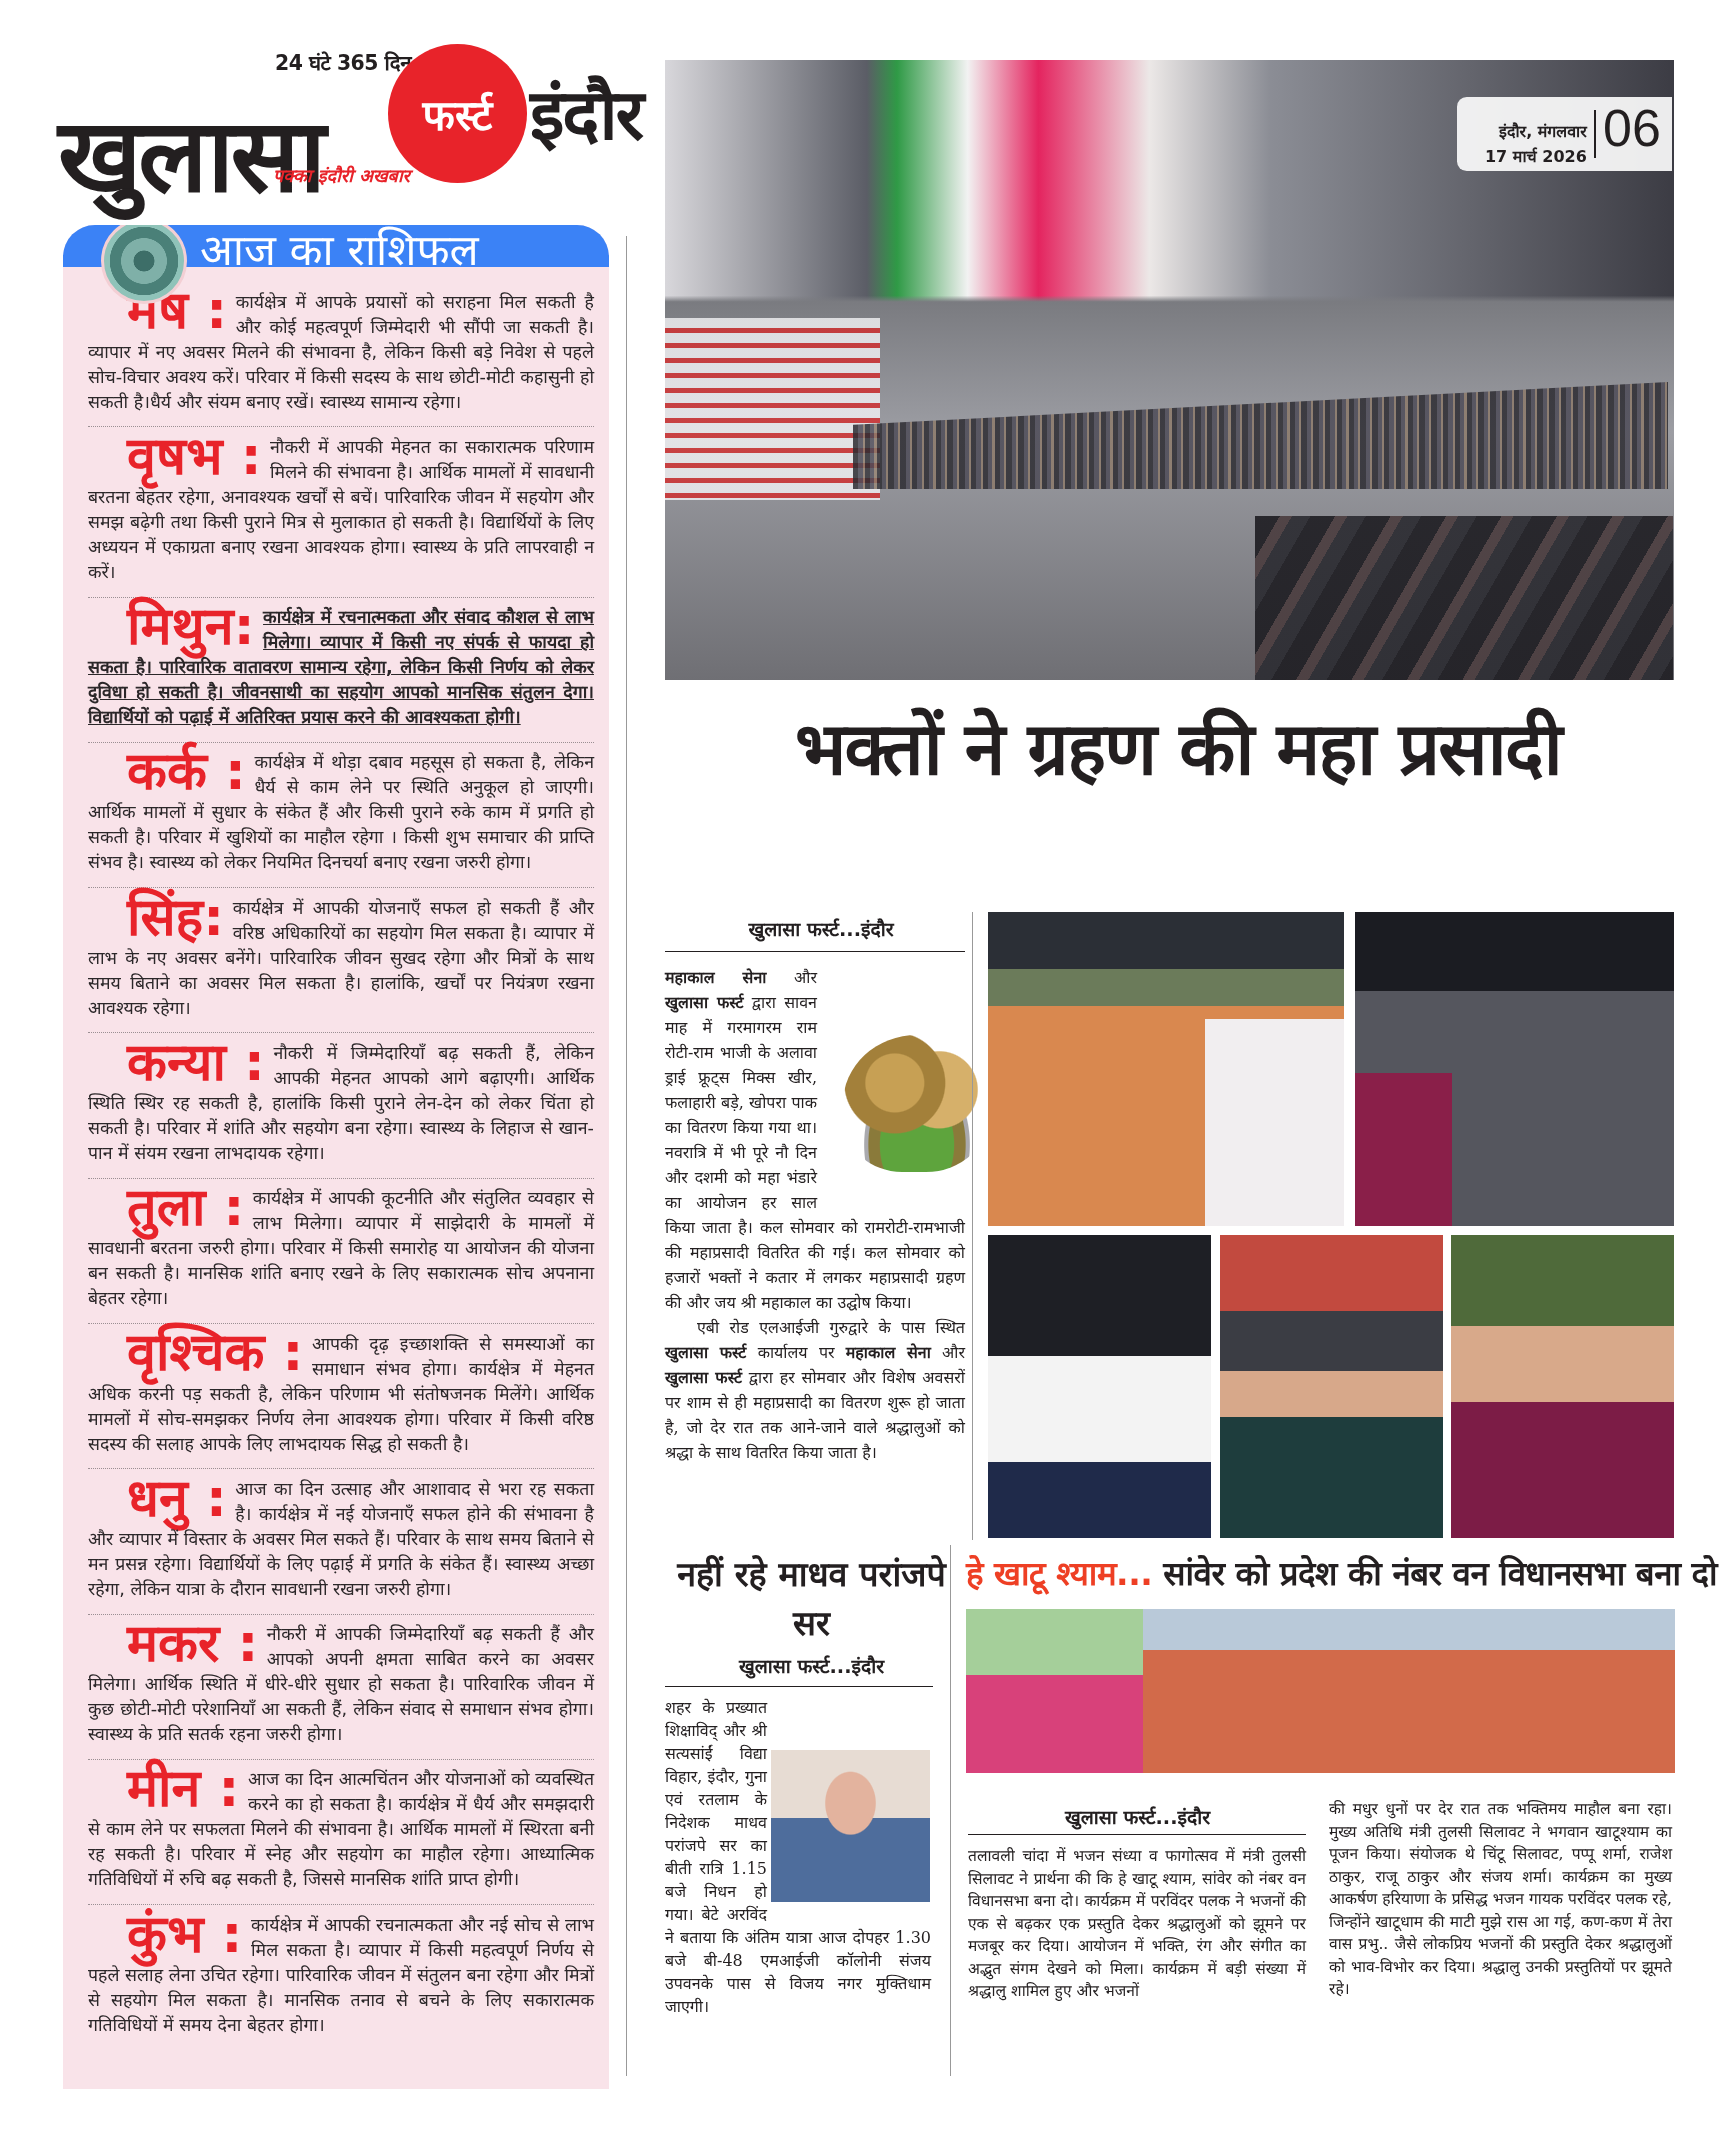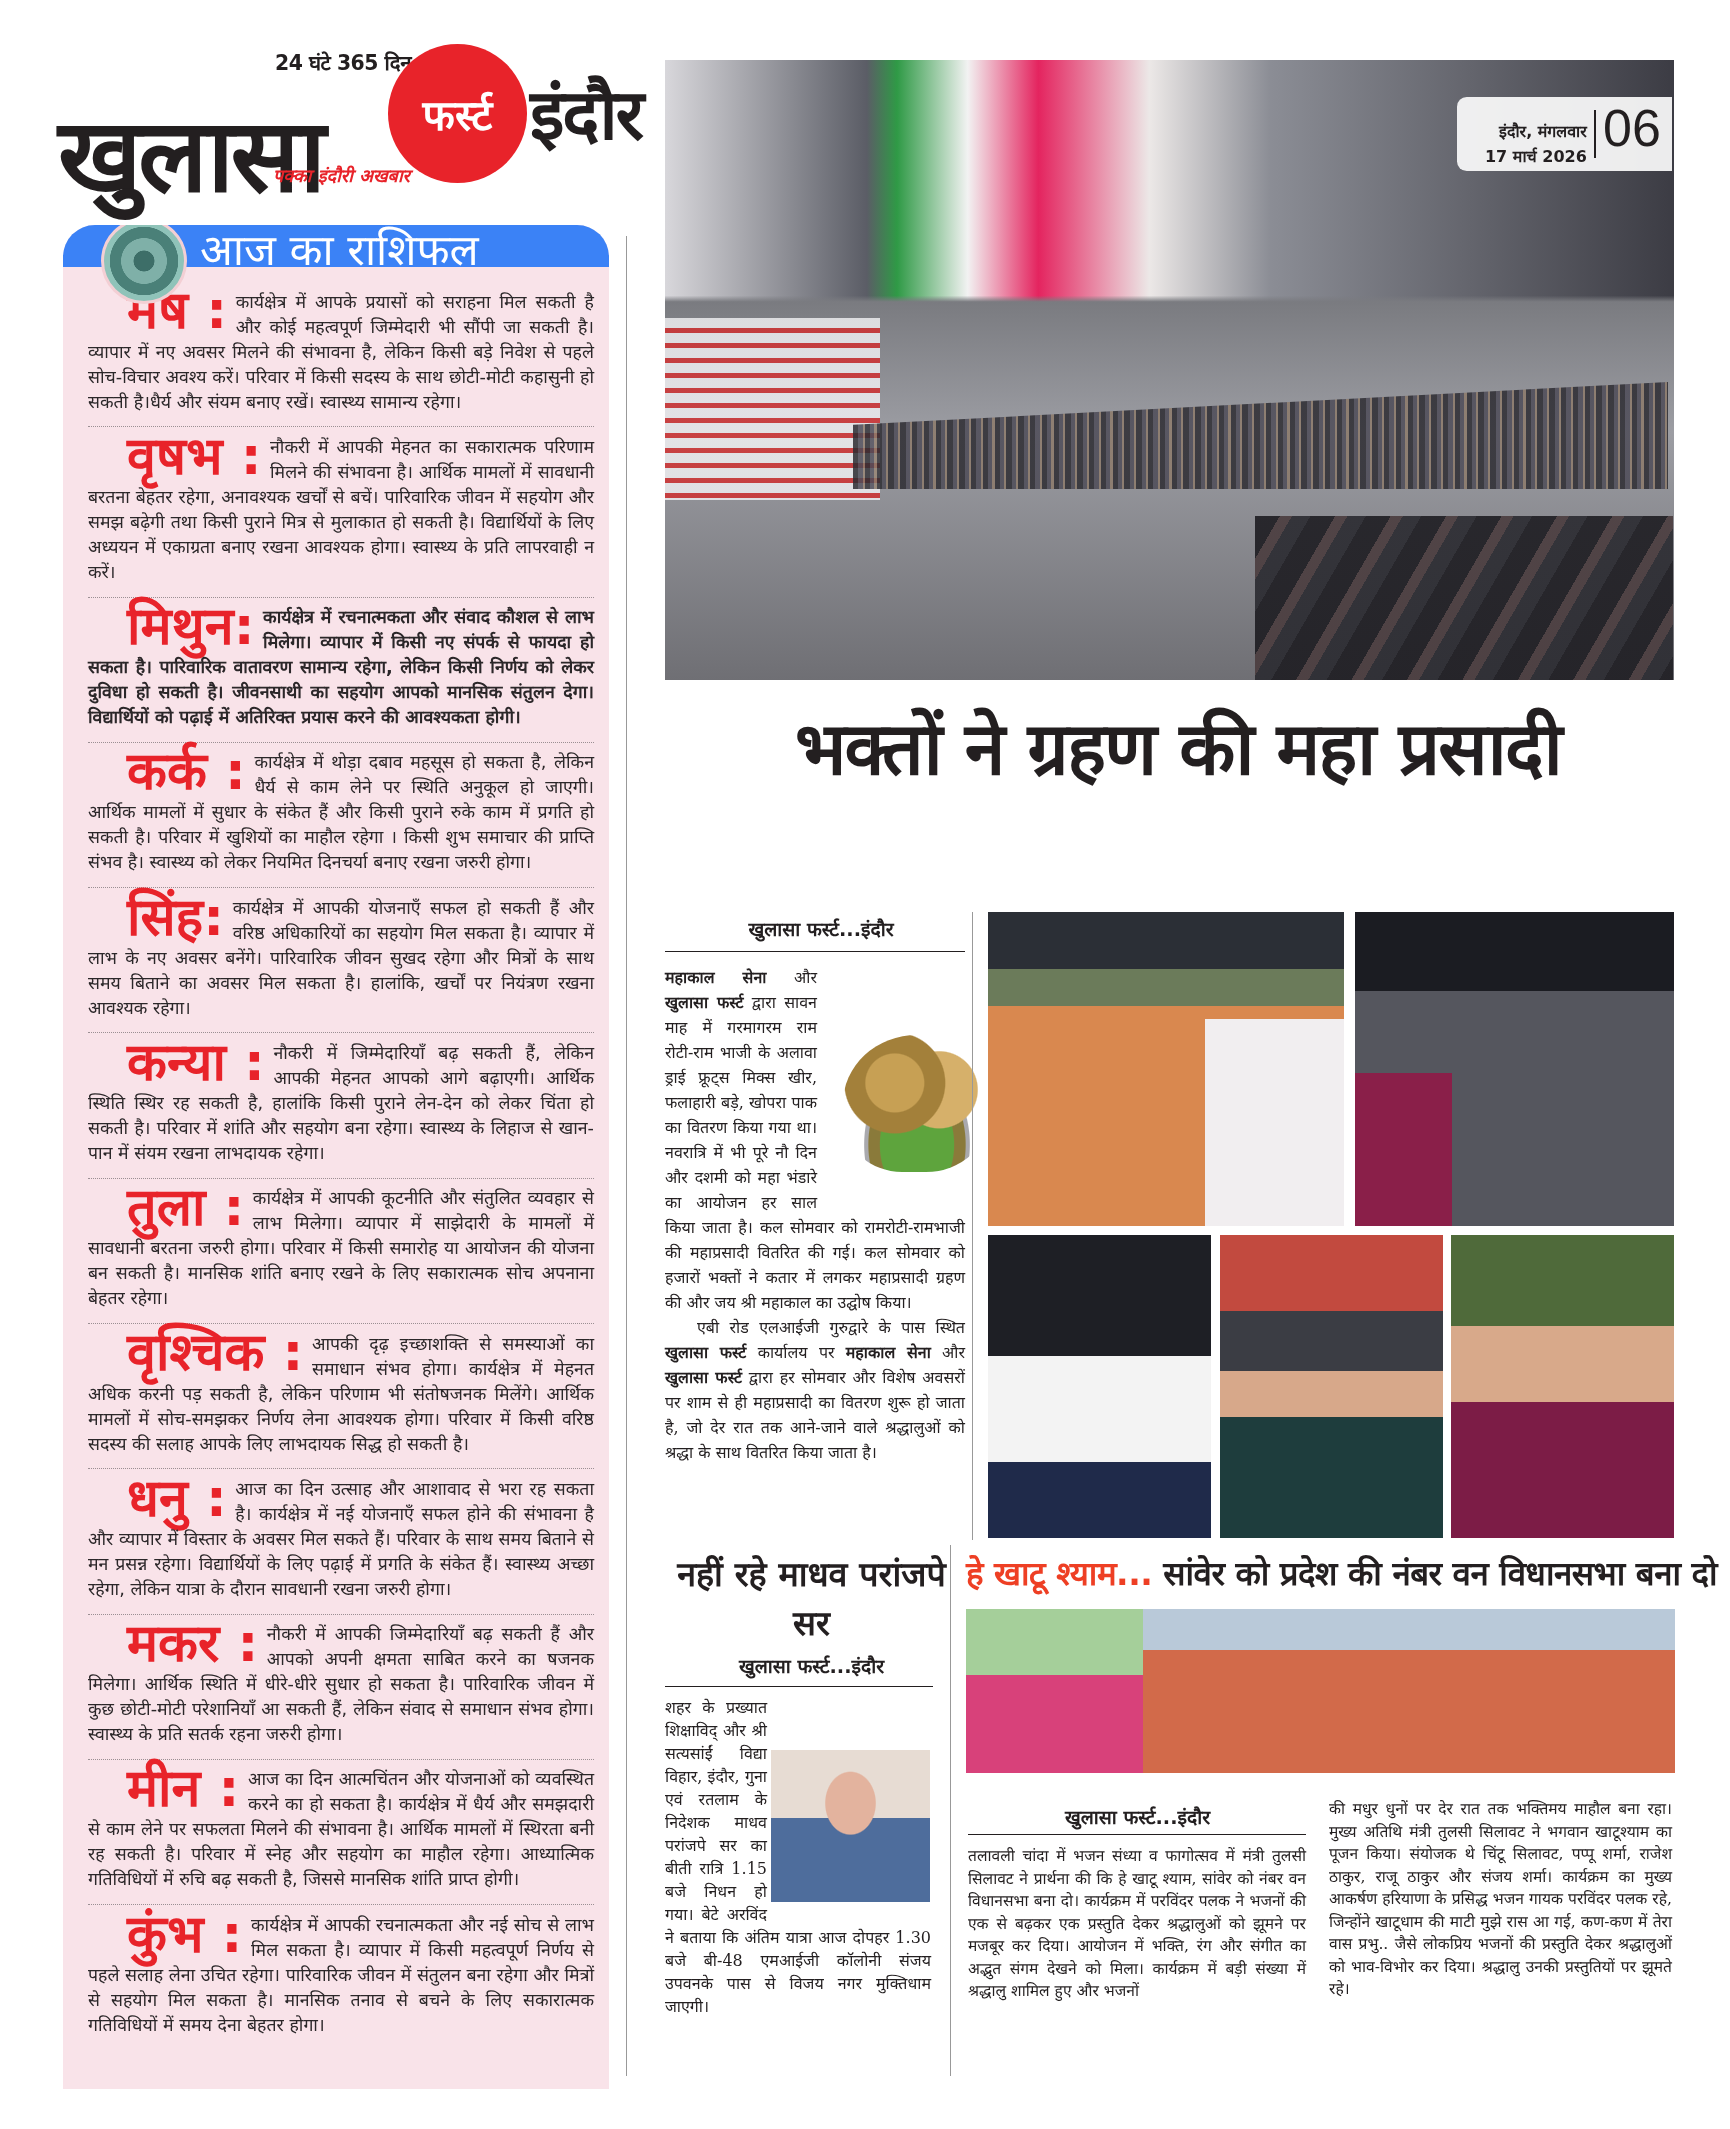--- a/index.html
+++ b/index.html
@@ -18,21 +18,21 @@
   
   .rashi { position: absolute; left: 63px; top: 225px; width: 546px; height: 1864px; background: #f9e3e9; border-radius: 32px 32px 0 0; overflow: hidden; }
   .rashi-head { position: relative; height: 42px; background: #3b82f6; display: flex; align-items: center; }
   .rashi-head .zodiac { position: absolute; left: 38px; top: -7.5px; width: 86px; height: 86px; border-radius: 50%; background: radial-gradient(circle at 50% 50%, #3d6e68 0 18%, #7fb0a8 19% 40%, #4a8078 41% 60%, #8fc3b9 61% 92%, #f2c9cf 93%); border: 3.2px solid #f3cfd4; }
   .rashi-head h2 { position: absolute; left: 137px; top: 2.1px; color: #fff; font-size: 43px; font-weight: normal; line-height: 1.1; }
   .rashi-list { padding: 15px 15px 0 25px; }
   .sign { padding: 7.5px 0 11.8px; border-bottom: 1.6px dotted #9b8f93; }
   .sign:last-child { border-bottom: none; }
   .sign-name { float: left; color: #e8232a; font-weight: bold; font-size: 52px; line-height: 0.95; margin-right: 8.6px; margin-top: -3.2px; margin-left: 39px; }
   .sign-text { font-size: 17.7px; line-height: 25px; color: #2b2729; text-align: justify; }
-  .sign.bold .sign-text { font-weight: bold; }
+  .sign.bold .sign-text { font-weight: bold; text-decoration: underline; }
 
   .col-rule { position: absolute; left: 626px; top: 236px; width: 1.1px; height: 1840px; background: #999; }
 
   
   .lead-photo { position: absolute; left: 665px; top: 60px; width: 1009px; height: 620px; overflow: hidden;
     background:
       linear-gradient(180deg, rgba(0,0,0,0) 0%, rgba(0,0,0,0) 38%, #7a7b80 39%, #9c9da3 60%, #6f6f74 100%),
       linear-gradient(90deg, #d8d7db 0%, #5b5d66 20%, #2f9a46 23%, #f2f2f2 30%, #e4245f 37%, #ece8e7 48%, #8b8d95 60%, #3c3c44 100%);
   }
   .lead-photo .crowd { position: absolute; left: 188px; top: 322px; width: 815px; height: 107px; background: repeating-linear-gradient(90deg, #2c2b31 0 5.4px, #4d4b57 5.4px 9.7px, #8c7a6a 9.7px 11.8px); opacity: 0.85; clip-path: polygon(0 40%, 100% 0, 100% 100%, 0 100%); }
@@ -137,21 +137,21 @@
     <div class="sign">
         <span class="sign-name">वृश्चिक :</span>
         <p class="sign-text">आपकी दृढ़ इच्छाशक्ति से समस्याओं का समाधान संभव होगा। कार्यक्षेत्र में मेहनत अधिक करनी पड़ सकती है, लेकिन परिणाम भी संतोषजनक मिलेंगे। आर्थिक मामलों में सोच-समझकर निर्णय लेना आवश्यक होगा। परिवार में किसी वरिष्ठ सदस्य की सलाह आपके लिए लाभदायक सिद्ध हो सकती है।</p>
       </div>
     <div class="sign">
         <span class="sign-name">धनु :</span>
         <p class="sign-text">आज का दिन उत्साह और आशावाद से भरा रह सकता है। कार्यक्षेत्र में नई योजनाएँ सफल होने की संभावना है और व्यापार में विस्तार के अवसर मिल सकते हैं। परिवार के साथ समय बिताने से मन प्रसन्न रहेगा। विद्यार्थियों के लिए पढ़ाई में प्रगति के संकेत हैं। स्वास्थ्य अच्छा रहेगा, लेकिन यात्रा के दौरान सावधानी रखना जरुरी होगा।</p>
       </div>
     <div class="sign">
         <span class="sign-name">मकर :</span>
-        <p class="sign-text">नौकरी में आपकी जिम्मेदारियाँ बढ़ सकती हैं और आपको अपनी क्षमता साबित करने का षजनक मिलेगा। आर्थिक स्थिति में धीरे-धीरे सुधार हो सकता है। पारिवारिक जीवन में कुछ छोटी-मोटी परेशानियाँ आ सकती हैं, लेकिन संवाद से समाधान संभव होगा। स्वास्थ्य के प्रति सतर्क रहना जरुरी होगा।</p>
+        <p class="sign-text">नौकरी में आपकी जिम्मेदारियाँ बढ़ सकती हैं और आपको अपनी क्षमता साबित करने का अवसर मिलेगा। आर्थिक स्थिति में धीरे-धीरे सुधार हो सकता है। पारिवारिक जीवन में कुछ छोटी-मोटी परेशानियाँ आ सकती हैं, लेकिन संवाद से समाधान संभव होगा। स्वास्थ्य के प्रति सतर्क रहना जरुरी होगा।</p>
       </div>
     <div class="sign">
         <span class="sign-name">मीन :</span>
         <p class="sign-text">आज का दिन आत्मचिंतन और योजनाओं को व्यवस्थित करने का हो सकता है। कार्यक्षेत्र में धैर्य और समझदारी से काम लेने पर सफलता मिलने की संभावना है। आर्थिक मामलों में स्थिरता बनी रह सकती है। परिवार में स्नेह और सहयोग का माहौल रहेगा। आध्यात्मिक गतिविधियों में रुचि बढ़ सकती है, जिससे मानसिक शांति प्राप्त होगी।</p>
       </div>
     <div class="sign">
         <span class="sign-name">कुंभ :</span>
         <p class="sign-text">कार्यक्षेत्र में आपकी रचनात्मकता और नई सोच से लाभ मिल सकता है। व्यापार में किसी महत्वपूर्ण निर्णय से पहले सलाह लेना उचित रहेगा। पारिवारिक जीवन में संतुलन बना रहेगा और मित्रों से सहयोग मिल सकता है। मानसिक तनाव से बचने के लिए सकारात्मक गतिविधियों में समय देना बेहतर होगा।</p>
       </div>
   </div>

